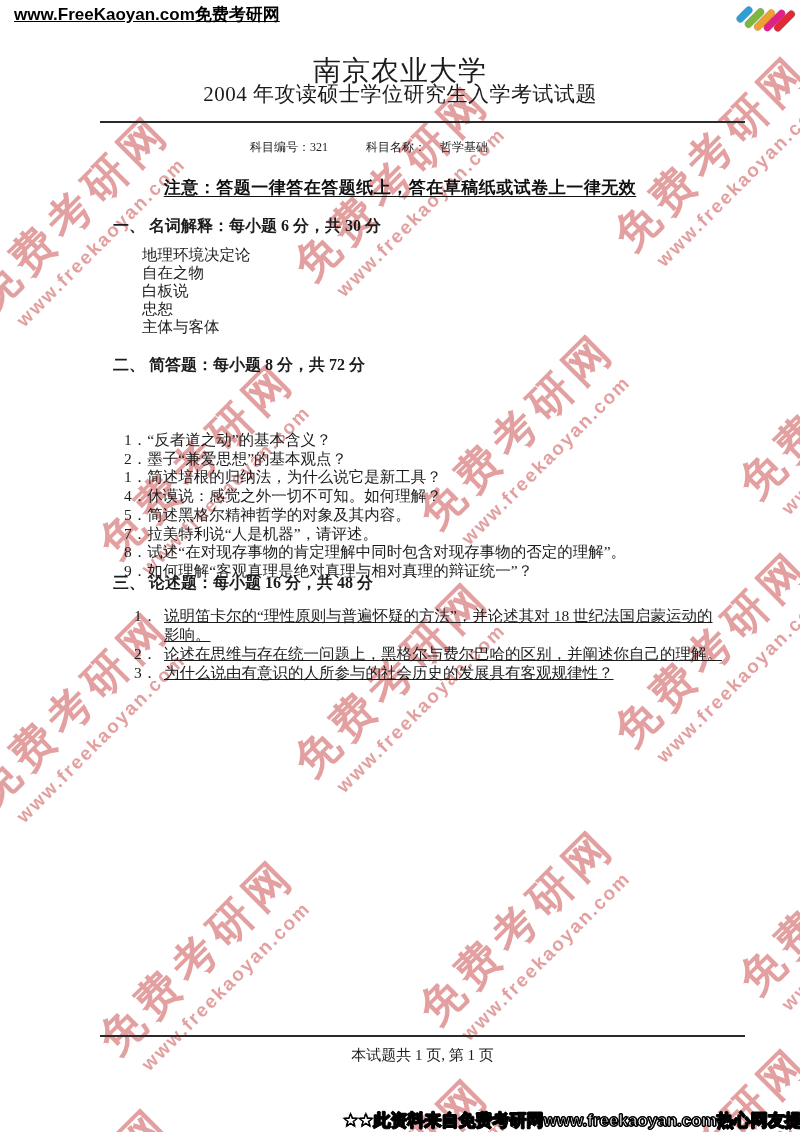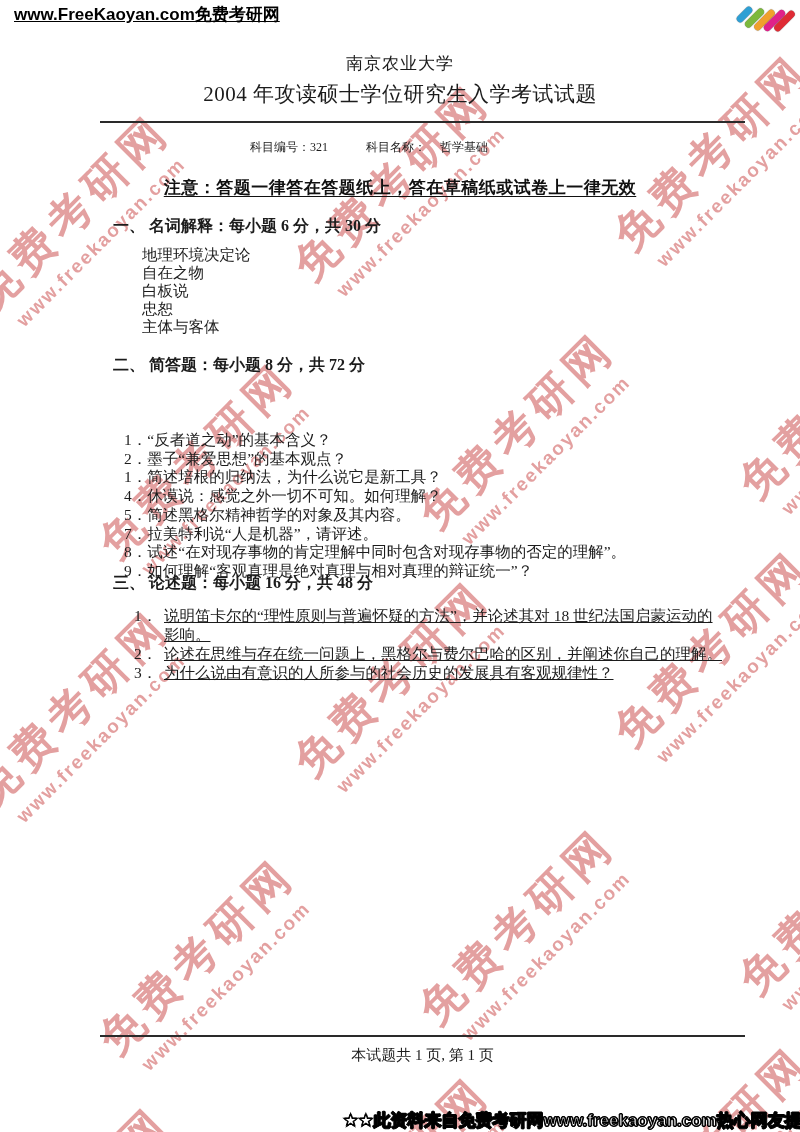--- a/index.html
+++ b/index.html
@@ -21,21 +21,21 @@
     font-weight:bold;font-size:17px;color:#000;
     text-decoration:underline;cursor:pointer;white-space:nowrap;margin-left:12px;
   }
   .logo{position:absolute;top:2px;right:6px;width:58px;height:34px;}
   .stripe{position:absolute;width:7px;border-radius:4px;transform:rotate(45deg);box-shadow:0 0 1px rgba(0,0,0,.6);}
   .stripe.s0{height:19px;left:5px;top:3px;}
   .stripe.s1{height:24px;left:15px;top:4px;}
   .stripe.s2{height:26px;left:25px;top:5px;}
   .stripe.s3{height:27px;left:35px;top:5px;}
   .stripe.s4{height:26px;left:45px;top:6px;}
-  .title1{position:absolute;top:52px;left:0;right:0;text-align:center;font-size:17px;letter-spacing:1px;}
+  .title1{position:absolute;top:52px;left:0;right:0;text-align:center;font-size:28px;letter-spacing:1px;}
   .title2{position:absolute;top:80px;left:0;right:0;text-align:center;font-size:21px;letter-spacing:.5px;}
   .rule-top{position:absolute;top:121px;left:100px;width:645px;border-top:2px solid #2a2a2a;}
   .subject-line{position:absolute;top:139px;left:250px;font-size:12px;white-space:nowrap;}
   .subject-line .gap{display:inline-block;width:38px;}
   .subject-line .val-gap{display:inline-block;width:14px;}
   .notice{
     position:absolute;top:176px;left:0;right:0;text-align:center;
     font-size:17px;font-weight:bold;letter-spacing:.5px;
     text-decoration:underline;text-underline-offset:3px;color:#111;
   }

